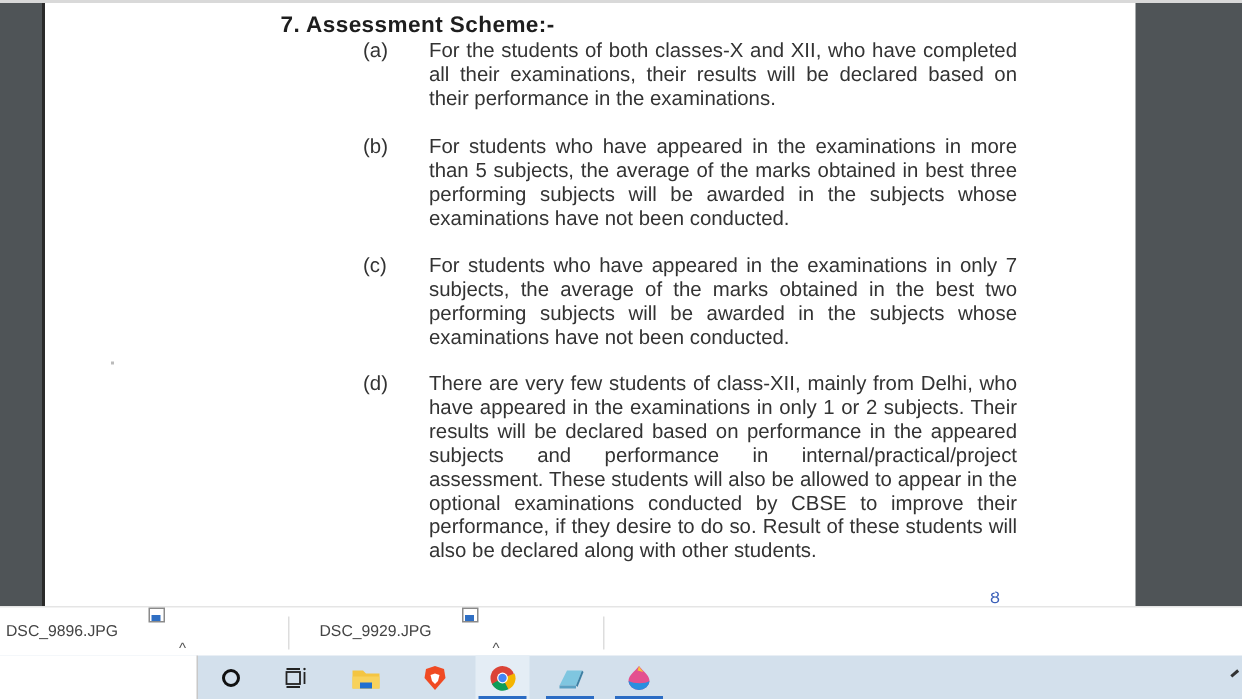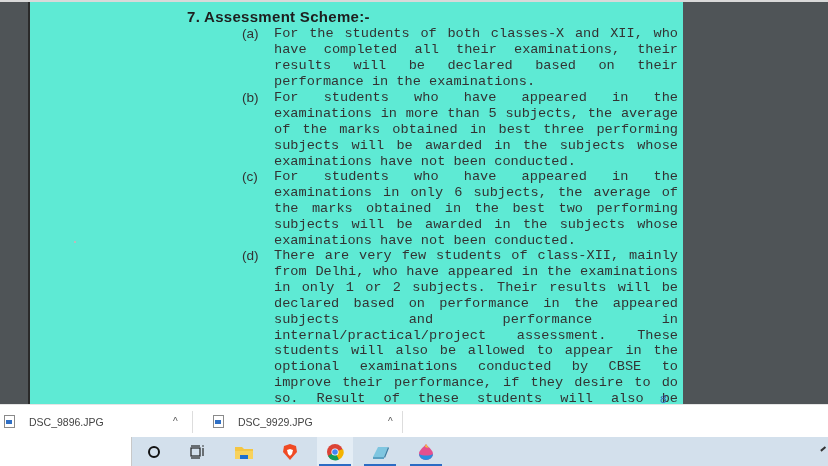--- a/index.html
+++ b/index.html
@@ -1,30 +1,30 @@
 <!DOCTYPE html>
 <html><head>
 <meta charset="utf-8">
 <style>
   html, body { margin:0; padding:0; }
   body { width:828px; height:466px; overflow:hidden; background:#4f5457; position:relative; font-family:"Liberation Sans", sans-serif; }
   .viewer { position:absolute; left:0; top:0; width:828px; height:404px; background:#4f5457; }
-  .page { position:absolute; left:28px; top:2px; width:655px; height:402px; background:#5eead4;
+  .page { position:absolute; left:28px; top:2px; width:729px; height:402px; background:#ffffff;
           box-shadow: inset 2px 0 0 #2a2a2a; overflow:hidden; }
   .page-top { position:absolute; left:0; top:0; width:828px; height:2px; background:#d9d9d9; }
   .doc { position:absolute; left:0; top:0; width:729px; color:#2b2b2b; font-family:"Liberation Sans", sans-serif; }
   .heading { position:absolute; left:159px; top:6px; font-weight:bold; font-size:15px; letter-spacing:0.3px; color:#1e1e1e; }
   .item { position:absolute; left:214px; width:436px; font-size:13.6px; line-height:15.9px; color:#333; }
   .item .lbl { position:absolute; left:0; top:0; }
-  .item .txt { display:block; margin-left:32px; text-align:justify; text-align-last:left;font-family:Liberation Mono, monospace; }
+  .item .txt { display:block; margin-left:44px; text-align:justify; text-align-last:left; }
   .mark { position:absolute; left:632px; top:391px; color:#3a5fb8; font-size:11px; }
   .dot { position:absolute; left:46px; top:239px; width:2px; height:2px; background:#bbb; }
 
   .downloads { position:absolute; left:0; top:404px; width:828px; height:33px; background:#fff; border-top:1px solid #e5e5e5; }
-  .dl { position:absolute; top:0; height:33px; display:flex; align-items:center; }
+  .dl { position:absolute; top:0; height:33px; display:flex; align-items:flex-end;flex-direction:column; }
   .dl .ficon { width:9px; height:11px; border:1px solid #8a8a8a; background:#fff; position:relative; margin-right:14px; }
   .dl .ficon::after { content:""; position:absolute; left:1px; top:4px; width:6px; height:4px; background:#2f6fc4; }
   .dl .name { font-size:10.5px; color:#444; width:120px; }
   .dl .chev { font-size:10px; color:#555; }
   .sep { position:absolute; left:192px; top:6px; width:1px; height:22px; background:#ddd; }
   .sep2 { position:absolute; left:402px; top:6px; width:1px; height:22px; background:#ddd; }
 
   .taskbar { position:absolute; left:0; top:437px; width:828px; height:29px; background:#d3e0ec; }
   .searchbox { position:absolute; left:0; top:0; width:131px; height:29px; background:#fff; border-right:1px solid #c8c8c8; }
   .tb { position:absolute; top:0; width:36px; height:29px; display:flex; align-items:center; justify-content:center; }
@@ -44,21 +44,21 @@
       <div class="item" style="top:24px;">
         <span class="lbl">(a)</span>
         <span class="txt">For the students of both classes-X and XII, who have completed all their examinations, their results will be declared based on their performance in the examinations.</span>
       </div>
       <div class="item" style="top:88px;">
         <span class="lbl">(b)</span>
         <span class="txt">For students who have appeared in the examinations in more than 5 subjects, the average of the marks obtained in best three performing subjects will be awarded in the subjects whose examinations have not been conducted.</span>
       </div>
       <div class="item" style="top:167px;">
         <span class="lbl">(c)</span>
-        <span class="txt">For students who have appeared in the examinations in only 6 subjects, the average of the marks obtained in the best two performing subjects will be awarded in the subjects whose examinations have not been conducted.</span>
+        <span class="txt">For students who have appeared in the examinations in only 7 subjects, the average of the marks obtained in the best two performing subjects will be awarded in the subjects whose examinations have not been conducted.</span>
       </div>
       <div class="item" style="top:246px;">
         <span class="lbl">(d)</span>
         <span class="txt">There are very few students of class-XII, mainly from Delhi, who have appeared in the examinations in only 1 or 2 subjects. Their results will be declared based on performance in the appeared subjects and performance in internal/practical/project assessment. These students will also be allowed to appear in the optional examinations conducted by CBSE to improve their performance, if they desire to do so. Result of these students will also be declared along with other students.</span>
       </div>
       <div class="mark">Ȣ</div>
       <div class="dot"></div>
     </div>
   </div>
 </div>

